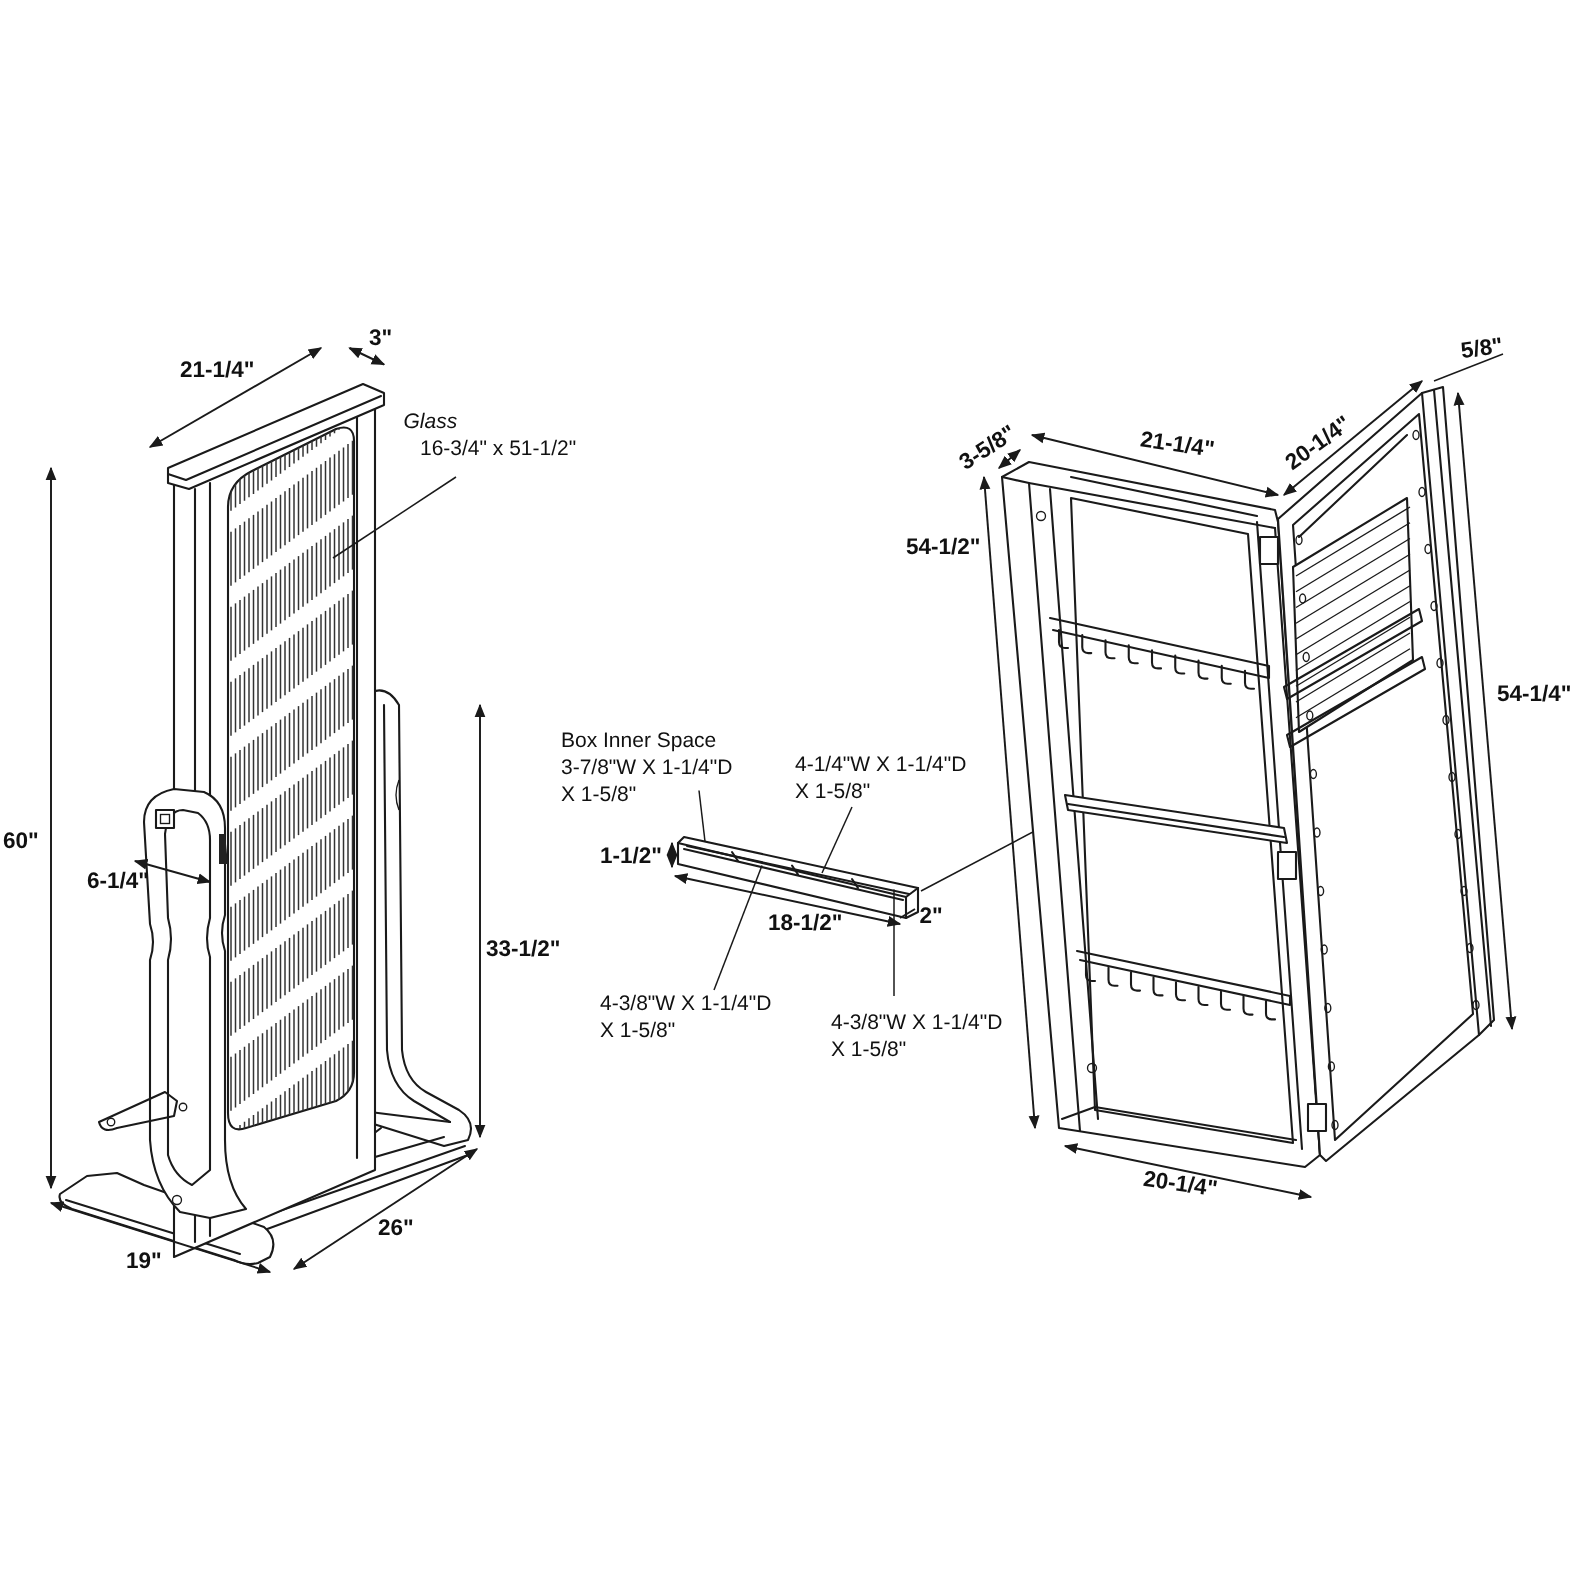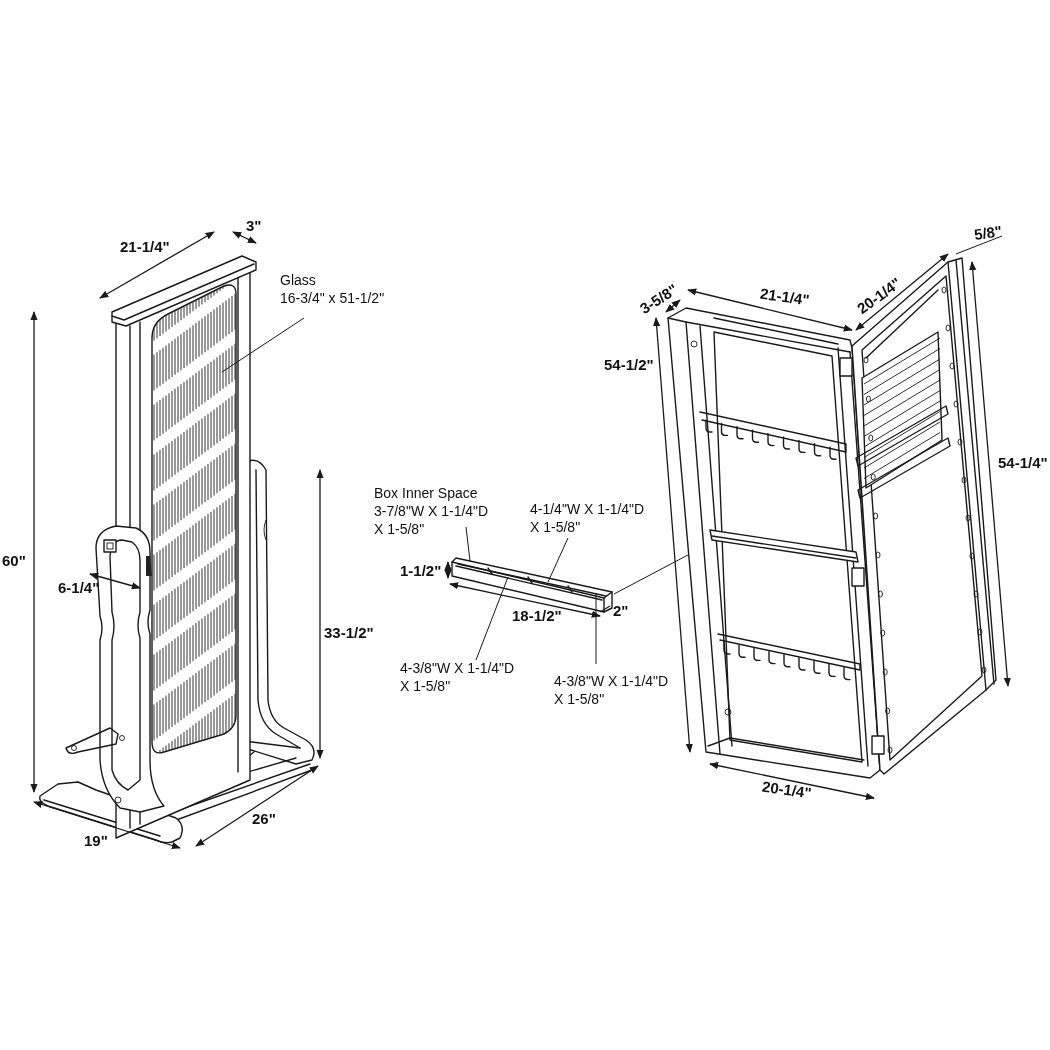--- a/index.html
+++ b/index.html
@@ -483,21 +483,21 @@
     <line class="dim" x1="856" y1="330" x2="948" y2="254" marker-start="url(#ah)" marker-end="url(#ah)"></line>
     <line class="lead" x1="956" y1="254" x2="1002" y2="236"></line>
     <line class="dim" x1="656" y1="318" x2="690" y2="752" marker-start="url(#ah)" marker-end="url(#ah)"></line>
     <line class="dim" x1="972" y1="262" x2="1008" y2="686" marker-start="url(#ah)" marker-end="url(#ah)"></line>
     <line class="dim" x1="710" y1="764" x2="874" y2="798" marker-start="url(#ah)" marker-end="url(#ah)"></line>
   </g>
 </svg>
 
 <div class="lbl bold" style="left:120px;top:238px;">21-1/4"</div>
 <div class="lbl bold" style="left:246px;top:217px;">3"</div>
-<div class="lbl reg" style="left:280px;top:272px;">Glass</div>
+<div class="lbl reg" style="left:269px;top:272px;font-style:italic;">Glass</div>
 <div class="lbl reg" style="left:280px;top:290px;">16-3/4" x 51-1/2"</div>
 <div class="lbl bold" style="left:2px;top:552px;">60"</div>
 <div class="lbl bold" style="left:58px;top:579px;">6-1/4"</div>
 <div class="lbl bold" style="left:324px;top:624px;">33-1/2"</div>
 <div class="lbl bold" style="left:84px;top:832px;">19"</div>
 <div class="lbl bold" style="left:252px;top:810px;">26"</div>
 
 <div class="lbl reg" style="left:374px;top:485px;text-align:center;">Box Inner Space</div>
 <div class="lbl reg" style="left:374px;top:503px;">3-7/8"W X 1-1/4"D</div>
 <div class="lbl reg" style="left:374px;top:521px;">X 1-5/8"</div>

